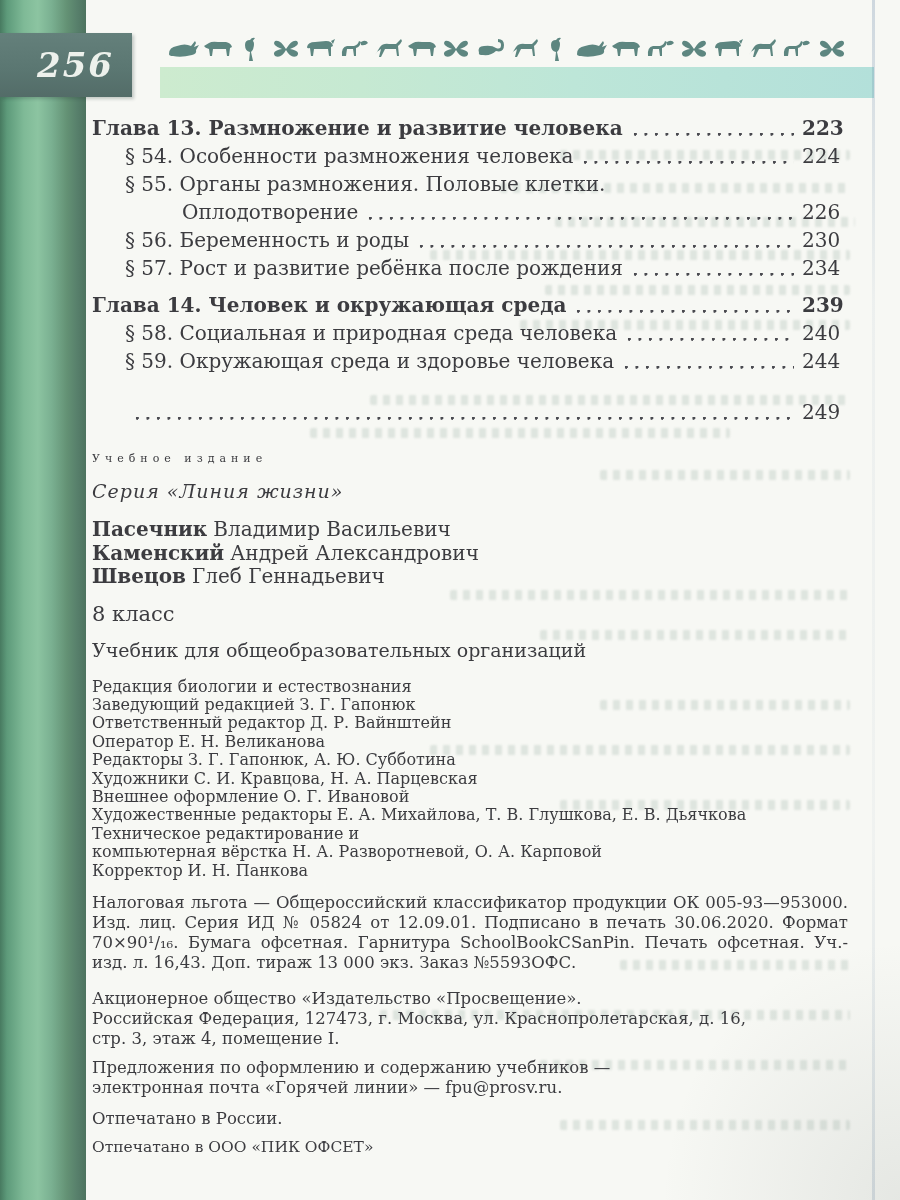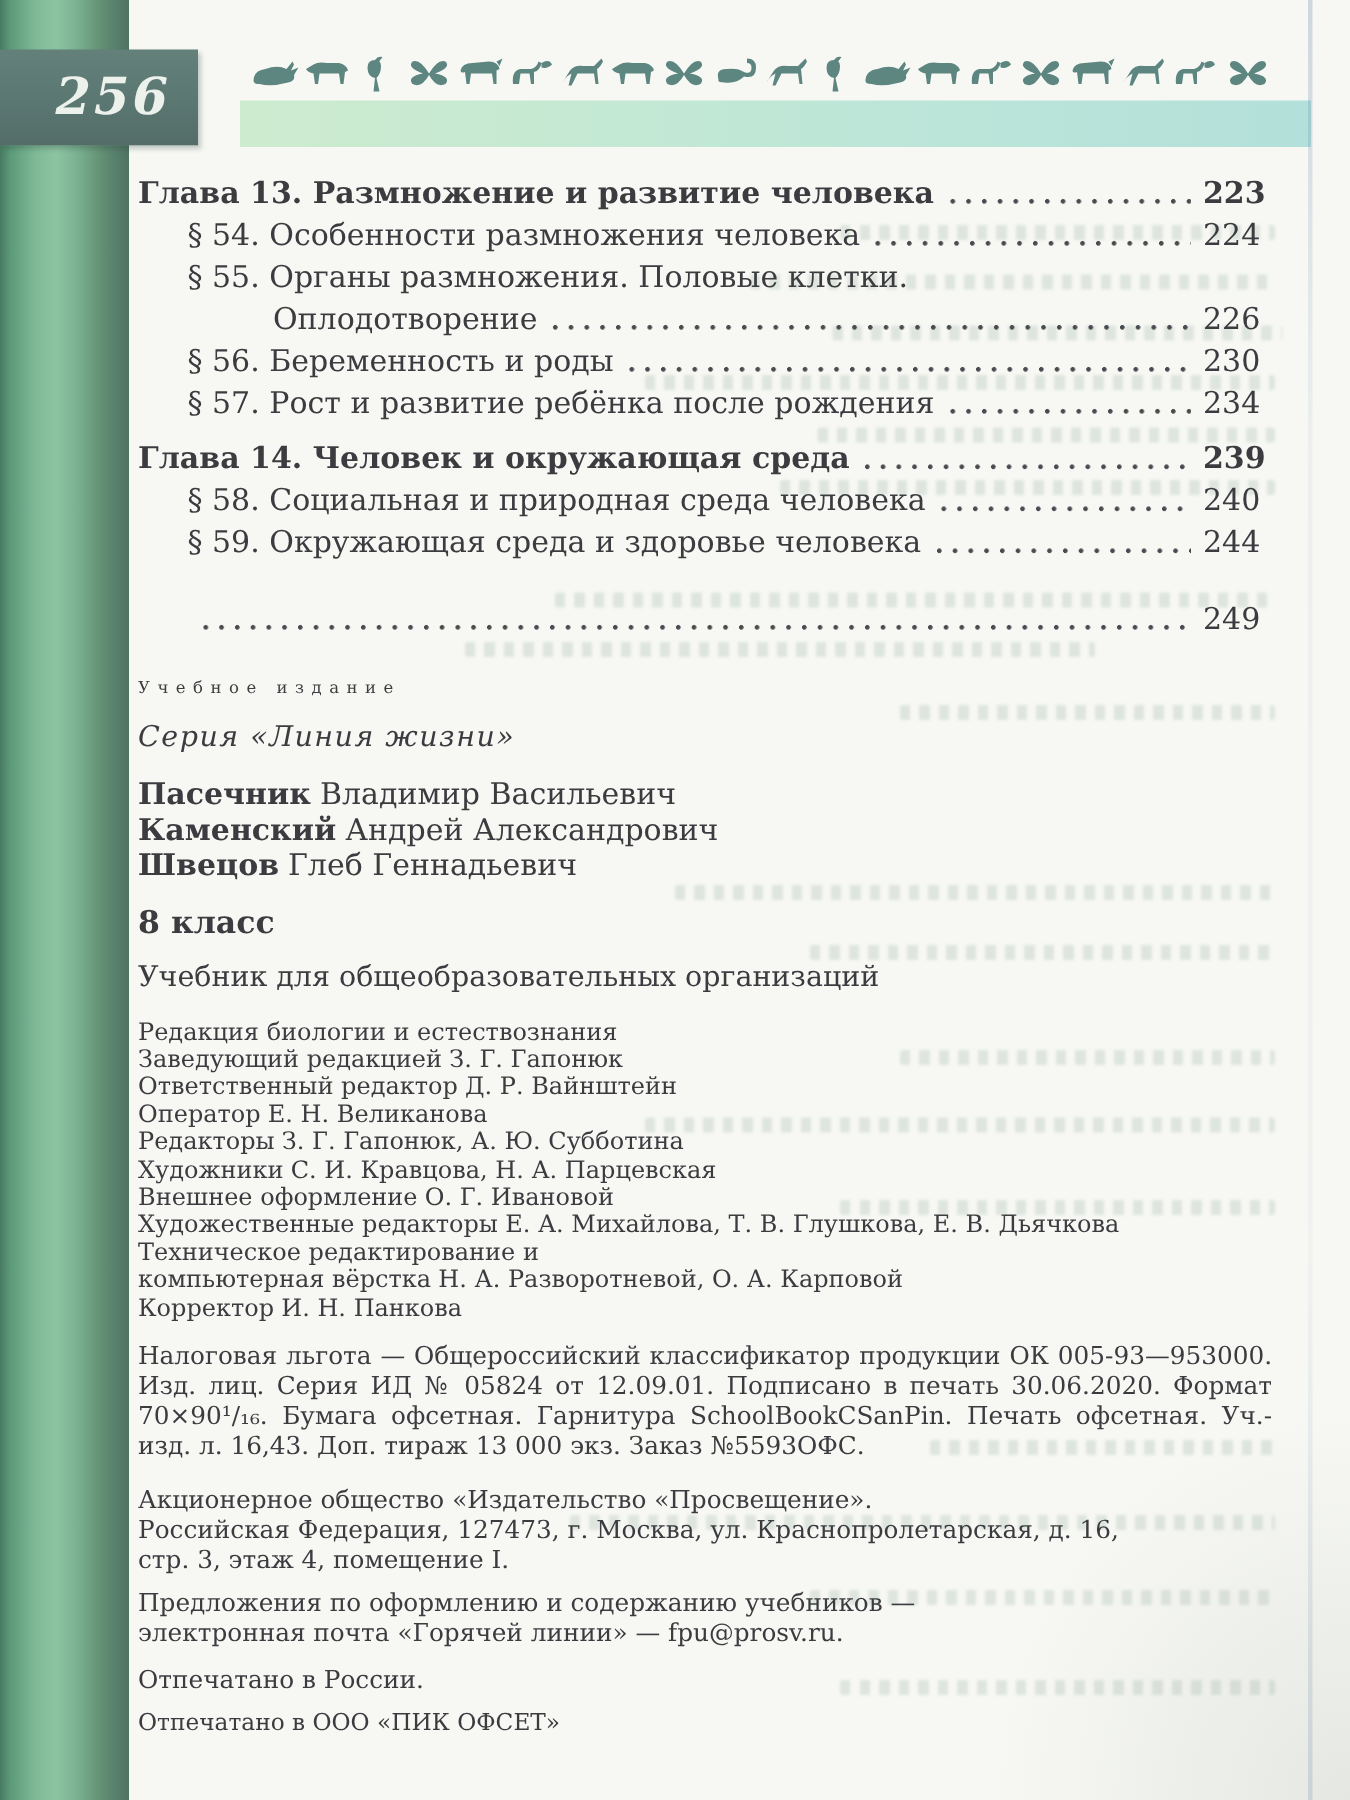--- a/index.html
+++ b/index.html
@@ -72,21 +72,21 @@
   .toc-row.gap   { margin-top:9px; }
   .toc-row.index { padding-left:33px; margin-top:23px; }
 
   
   .edition-note { margin-top:26px; font-size:11px; letter-spacing:5px; }
   .series { margin-top:15px; font-size:19px; font-style:italic; letter-spacing:1px; }
   .authors { margin-top:16px; font-size:20px; line-height:23.5px; }
   .author .giv { margin-left:.3em; }
   .author .sur { font-weight:700; }
   .book-title { margin-top:21px; font-size:23px; font-weight:700; letter-spacing:.5px; }
-  .grade { margin-top:13px; font-size:21px; font-weight:700; }
+  .grade { margin-top:13px; font-size:21px; font-weight:400; }
   .subtitle { margin-top:13px; font-size:19px; }
   .staff { margin-top:17px; font-size:16px; line-height:18.4px; }
   .staff-line .names { margin-left:.3em; }
   .imprint { margin-top:13px; font-size:16.5px; line-height:20px; text-align:justify; }
   .pub { margin-top:9px; font-size:16.5px; line-height:20px; }
   .hotline { margin-top:9px; font-size:16.5px; line-height:20px; }
   .printed-in { margin-top:11px; font-size:16.5px; }
   .printer { margin-top:9px; font-size:15.5px; line-height:21px; }
 </style>
 </head>

